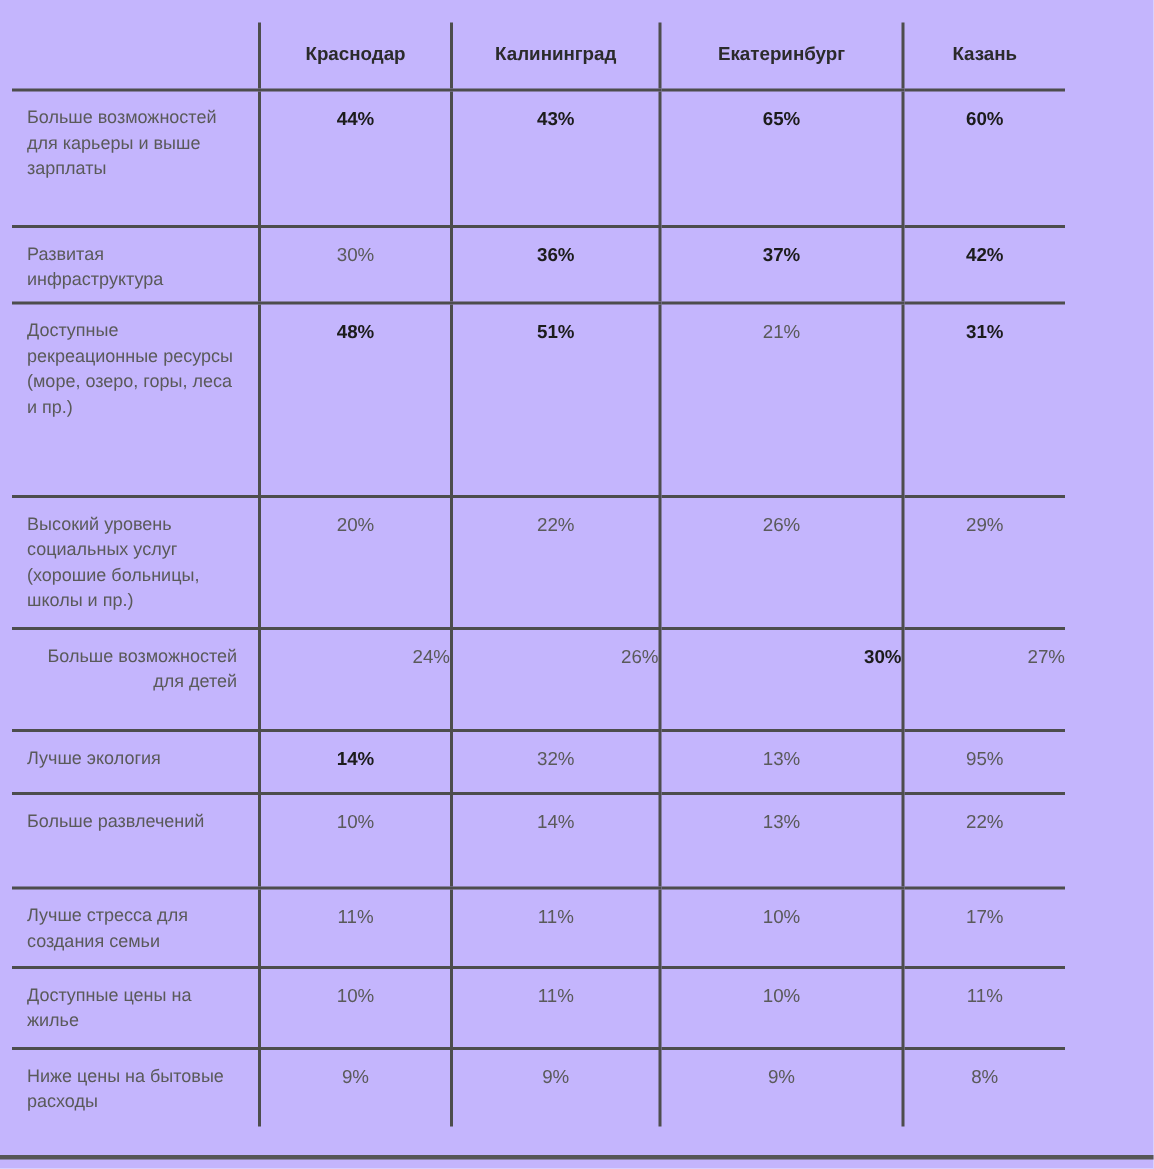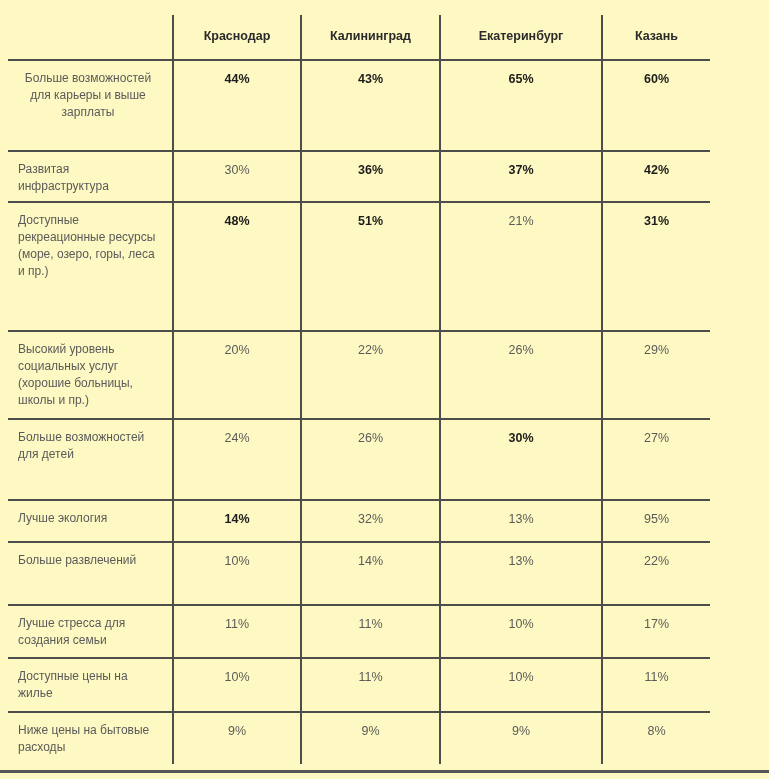--- a/index.html
+++ b/index.html
@@ -3,21 +3,21 @@
 <meta charset="utf-8">
 <style>
   * { margin: 0; padding: 0; box-sizing: border-box; }
   html, body { background: #ffffff; }
   body {
     width: 769px; height: 779px;
     position: relative;
     font-family: "Liberation Sans", sans-serif;
     overflow: hidden;
   }
-  .page { position: absolute; inset: 0; background: #fef9c3; text-decoration: underline; }
+  .page { position: absolute; inset: 0; background: #c4b5fd; text-decoration: underline; }
 
   table.cmp {
     position: absolute;
     left: 8px; top: 15px;
     width: 702px;
     border-collapse: collapse;
     table-layout: fixed;
   }
   col.c-label { width: 165px; }
   col.c-1 { width: 128px; }
@@ -56,26 +56,26 @@
     color: #5a5a5a;
     text-align: center;
     padding-top: 11px;
   }
   td.val.bold {
     font-weight: bold;
     color: #1c1c1c;
   }
 
   
-  tbody tr.r0  td { height: 91px; text-align: center; }
+  tbody tr.r0  td { height: 91px; }
   tbody tr.r1  td { height: 51px; }
   tbody tr.r2  td { height: 56px; }
   tbody tr.r3  td { height: 129px; }
   tbody tr.r4  td { height: 88px; }
-  tbody tr.r5  td { height: 81px; }
+  tbody tr.r5  td { height: 68px; text-align: right; }
   tbody tr.r6  td { height: 42px; }
   tbody tr.r7  td { height: 63px; }
   tbody tr.r8  td { height: 53px; }
   tbody tr.r9  td { height: 54px; }
   tbody tr.r10 td { height: 52px; }
 
   .bottom-rule {
     position: absolute;
     left: 0; top: 770px;
     width: 769px; height: 3px;

